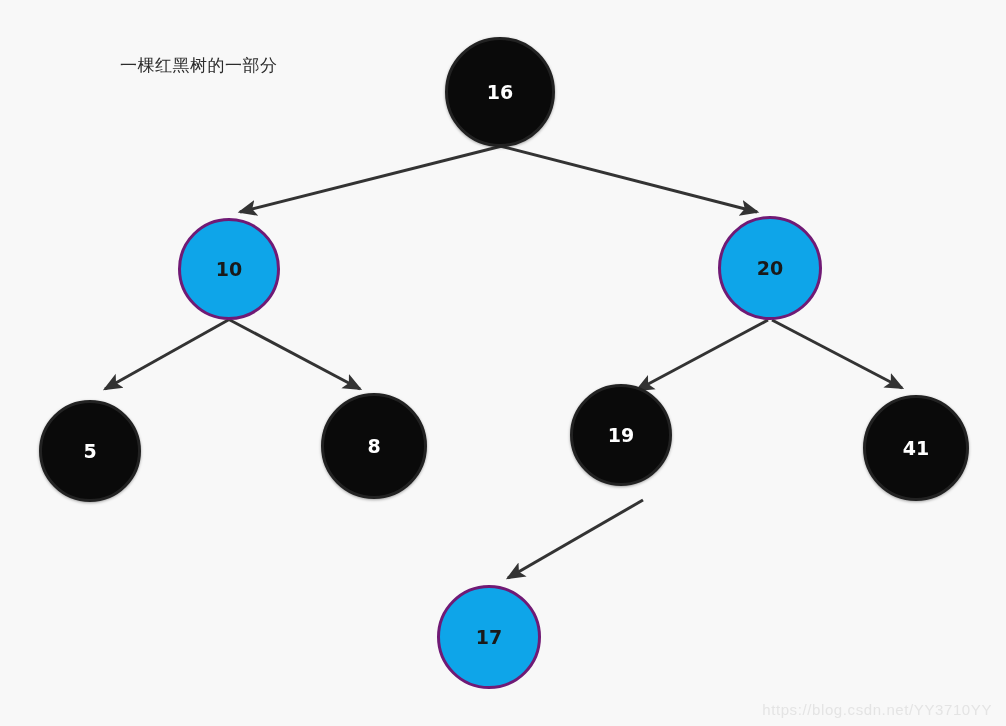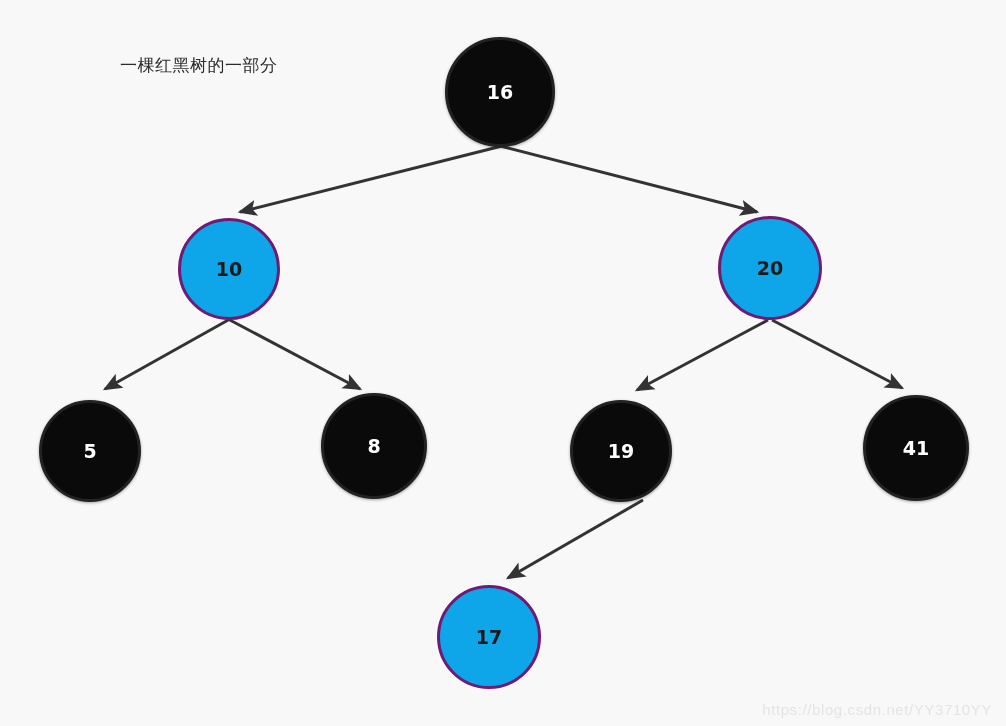--- a/index.html
+++ b/index.html
@@ -108,21 +108,21 @@
       </div>
       <div class="node red" style="left: 718px; top: 216px; width: 104px; height: 104px;">
         <span class="node-label">20</span>
       </div>
       <div class="node black" style="left: 39px; top: 400px; width: 102px; height: 102px;">
         <span class="node-label">5</span>
       </div>
       <div class="node black" style="left: 321px; top: 393px; width: 106px; height: 106px;">
         <span class="node-label">8</span>
       </div>
-      <div class="node black" style="left: 570px; top: 400px; width: 102px; height: 102px;">
+      <div class="node black" style="left: 570px; top: 384px; width: 102px; height: 102px;">
         <span class="node-label">19</span>
       </div>
       <div class="node black" style="left: 863px; top: 395px; width: 106px; height: 106px;">
         <span class="node-label">41</span>
       </div>
       <div class="node red" style="left: 437px; top: 585px; width: 104px; height: 104px;">
         <span class="node-label">17</span>
       </div>
     </div>
 

